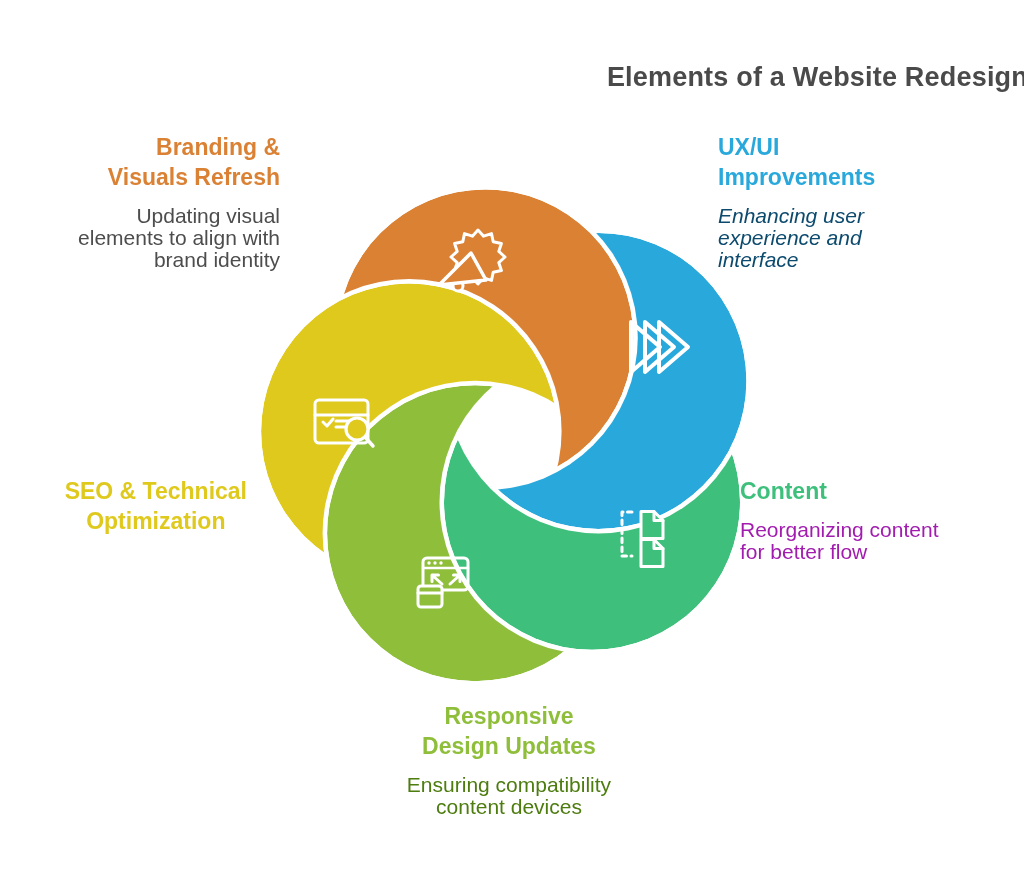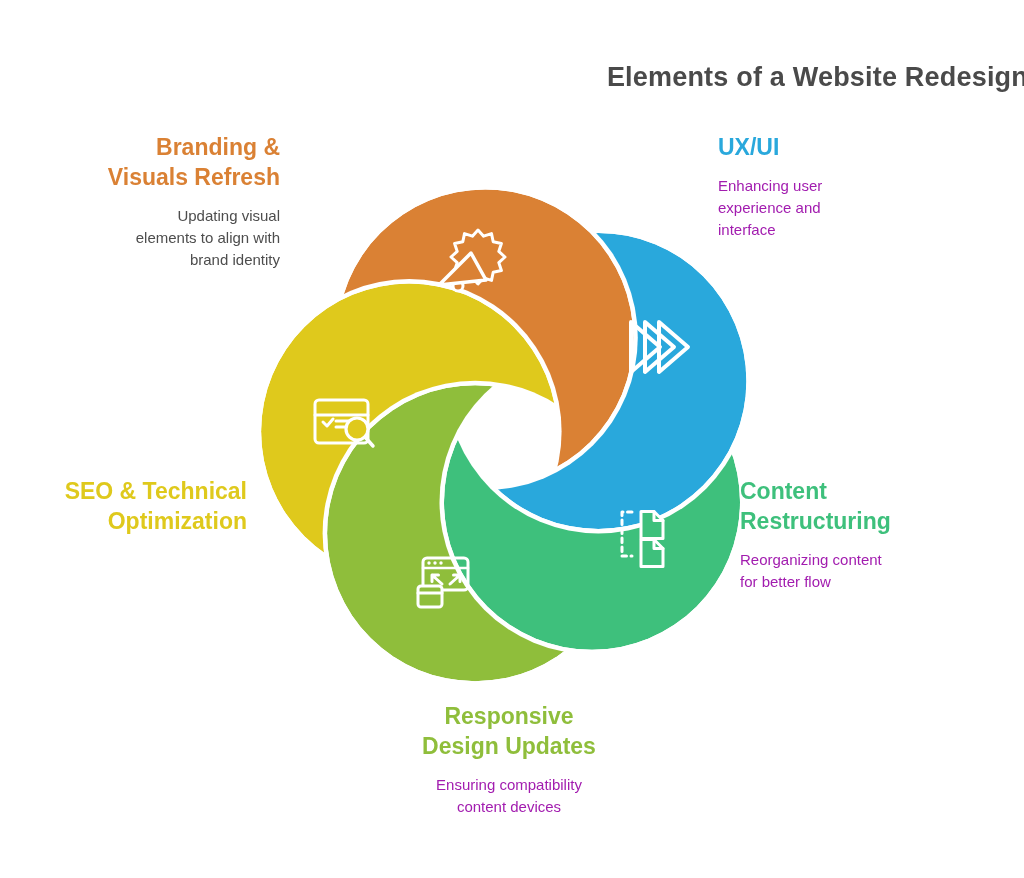--- a/index.html
+++ b/index.html
@@ -7,21 +7,21 @@
     position:relative; width:1024px; height:878px; overflow:hidden;
     background:#ffffff; font-family:"Liberation Sans", sans-serif;
   }
   .page-title {
     position:absolute; top:62px; left:4px; width:1024px;
     text-align:right; font-size:27px; font-weight:bold; letter-spacing:0.2px;
   }
   .pinwheel { position:absolute; top:0; left:0; }
   .section { position:absolute; }
   .sec-title { font-size:23px; font-weight:bold; line-height:30px; }
-  .sec-desc  { margin-top:13px; font-size:15px; line-height:22px; }
+  .sec-desc  { margin-top:13px; font-size:21px; line-height:22px; }
   #sec-branding   { top:132px; right:744px; text-align:right; }
   #sec-uxui       { top:132px; left:718px;  text-align:left; }
   #sec-content    { top:476px; left:740px;  text-align:left; }
   #sec-seo        { top:476px; right:777px; text-align:right; }
   #sec-responsive { top:701px; left:0; width:976px; text-align:center;padding-left:21px; }
 </style>
 </head>
 <body>
 
 <div class="stage">
@@ -114,50 +114,50 @@
     <div class="sec-desc" style="color: rgb(77, 77, 77);">
       <div>Updating visual</div>
       <div>elements to align with</div>
       <div>brand identity</div>
     </div>
   </div>
 
   <div class="section" id="sec-uxui">
     <div class="sec-title" style="color: rgb(41, 168, 220);">
       <div>UX/UI</div>
+      <div>Improvements</div>
     </div>
-    <div class="sec-desc" style="color: #a21caf;">
+    <div class="sec-desc" style="color: #0c4a6e; font-style: italic;">
       <div>Enhancing user</div>
       <div>experience and</div>
       <div>interface</div>
     </div>
   </div>
 
   <div class="section" id="sec-content">
     <div class="sec-title" style="color: rgb(62, 192, 124);">
       <div>Content</div>
-      <div>Restructuring</div>
     </div>
     <div class="sec-desc" style="color: #a21caf;">
       <div>Reorganizing content</div>
       <div>for better flow</div>
     </div>
   </div>
 
   <div class="section" id="sec-seo">
-    <div class="sec-title" style="color: rgb(223, 201, 28);">
+    <div class="sec-title" style="color: rgb(223, 201, 28); text-align: center;">
       <div>SEO &amp; Technical</div>
       <div>Optimization</div>
     </div>
   </div>
 
   <div class="section" id="sec-responsive">
     <div class="sec-title" style="color: rgb(143, 190, 59);">
       <div>Responsive</div>
       <div>Design Updates</div>
     </div>
-    <div class="sec-desc" style="color: #a21caf;">
+    <div class="sec-desc" style="color: #4d7c0f;">
       <div>Ensuring compatibility</div>
       <div>content devices</div>
     </div>
   </div>
 
 </div>
 
 </body></html>

